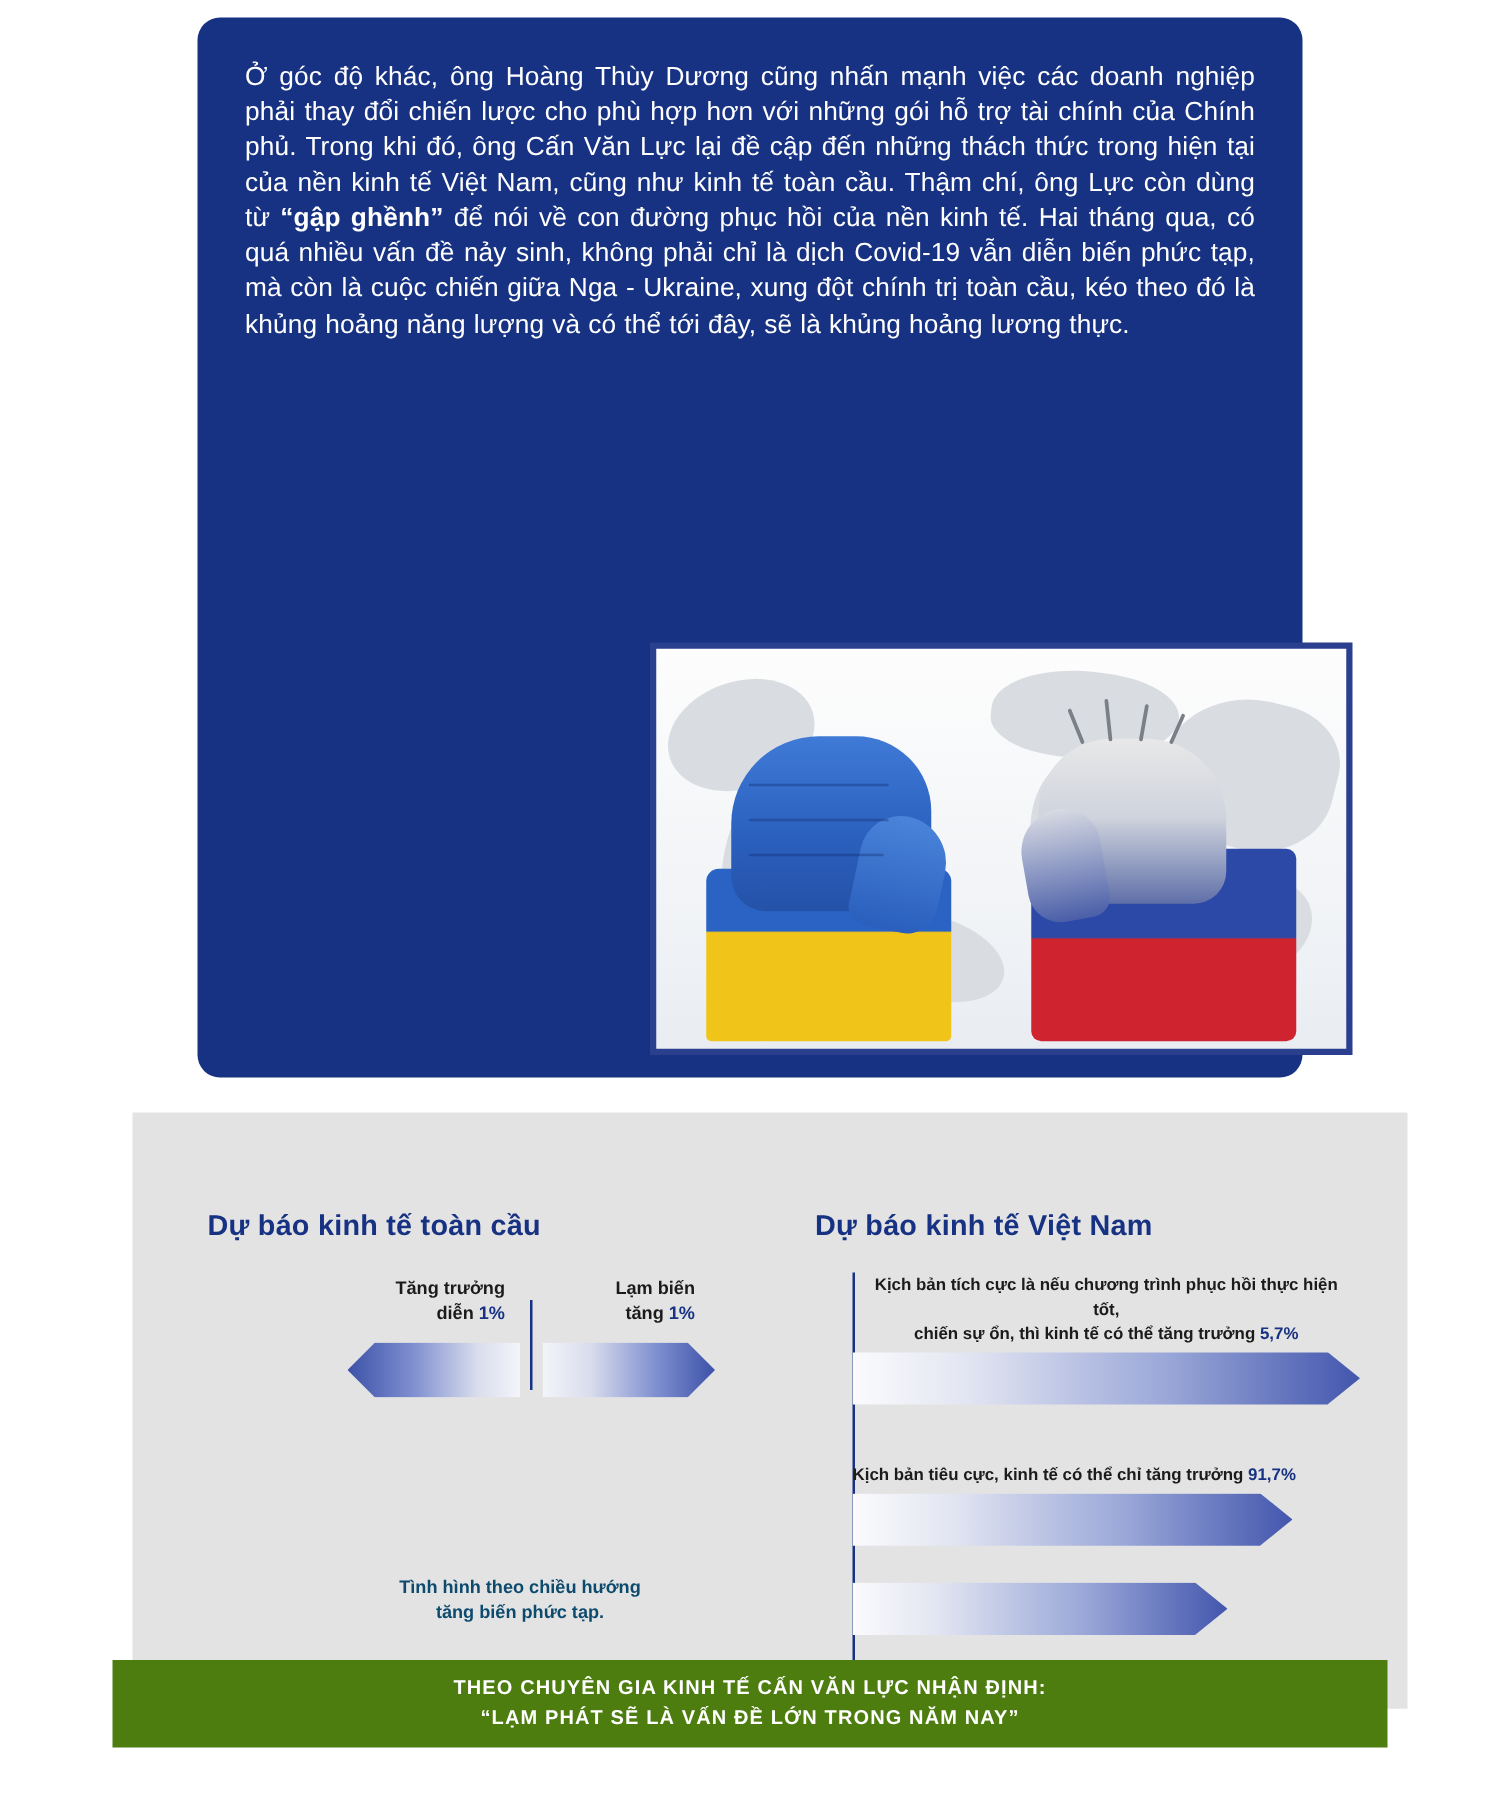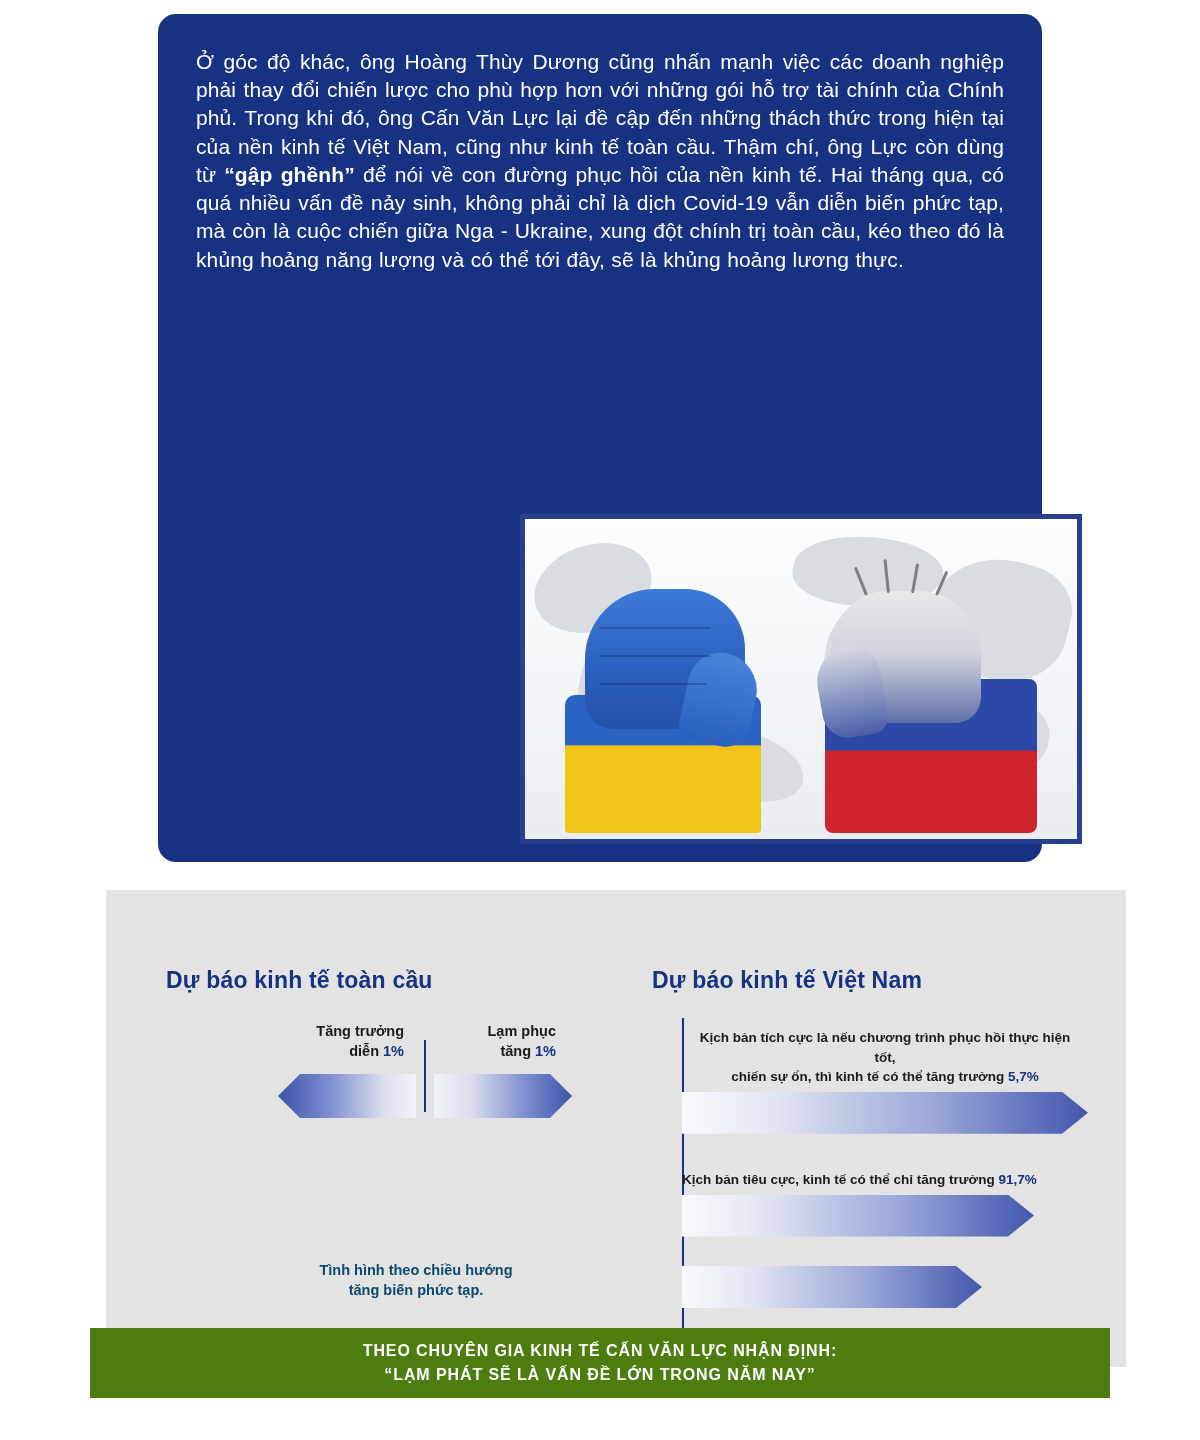--- a/index.html
+++ b/index.html
@@ -211,21 +211,21 @@
     line-height: 1.45;
     margin-bottom: 5px;
   }
   .vn-label.center { text-align: center; padding: 0 6px; }
   .vn-label .pct { color: #173282; }
   .vn-bar {
     height: 42px;
     background: linear-gradient(90deg, #fbfbfd 0%, #e3e6f2 22%, #9aa7d8 62%, #4356ad 100%);
     clip-path: polygon(0 0, calc(100% - 26px) 0, 100% 50%, calc(100% - 26px) 100%, 0 100%);
   }
-  .vn-item-1 { top: 10px; }
+  .vn-item-1 { top: 0; }
   .vn-item-1 .vn-bar { width: 406px; }
   .vn-item-2 { top: 152px; }
   .vn-item-2 .vn-bar { width: 352px; }
   .vn-item-3 { top: 248px; }
   .vn-item-3 .vn-bar { width: 300px; }
 
   
   .footer {
     position: absolute;
     left: 90px;
@@ -294,21 +294,21 @@
 
     <div class="global-col">
       <div class="divider-vert"></div>
 
       <div class="pair-labels">
         <div class="pl pl-left">
           <span>Tăng trưởng</span><br>
           <span>diễn </span><span class="pct">1%</span>
         </div>
         <div class="pl pl-right">
-          <span>Lạm phục</span><br>
+          <span>Lạm biến</span><br>
           <span>tăng </span><span class="pct">1%</span>
         </div>
       </div>
 
       <div class="arrow-row">
         <div class="arrow-left"></div>
         <div class="arrow-right"></div>
       </div>
 
       <div class="global-note">

